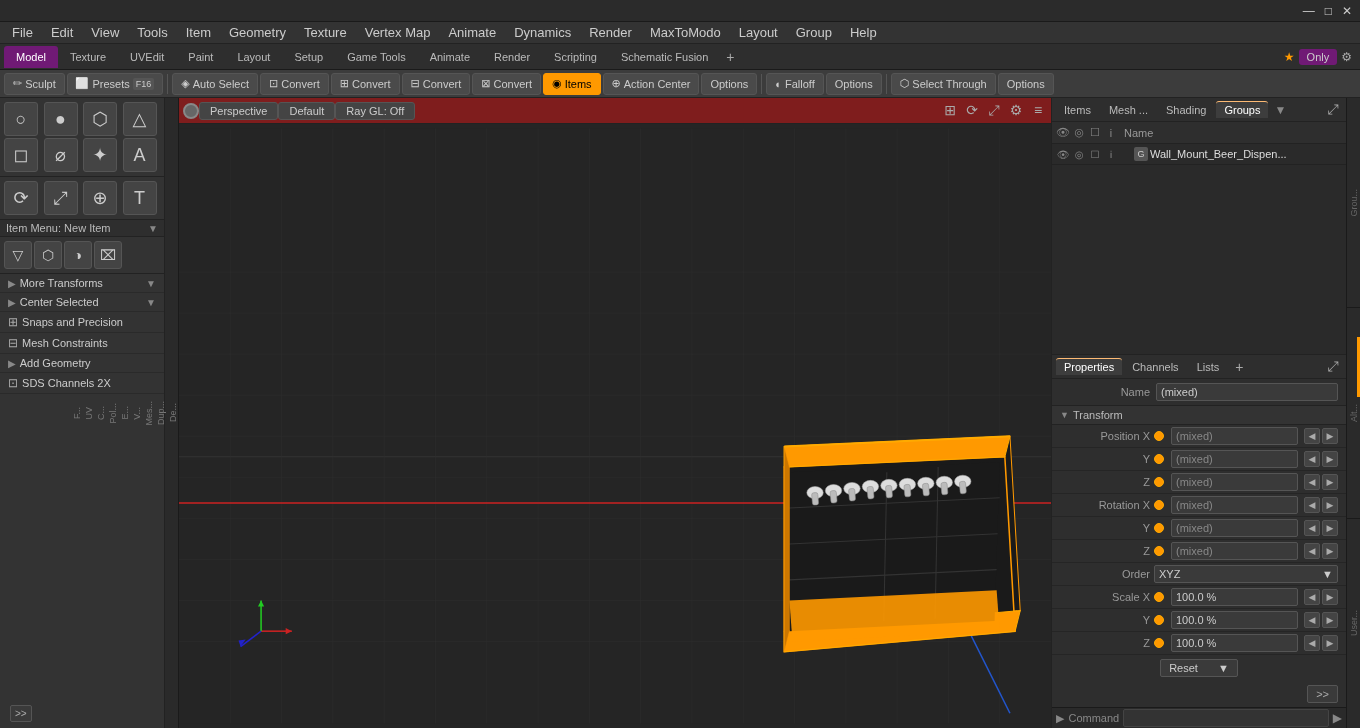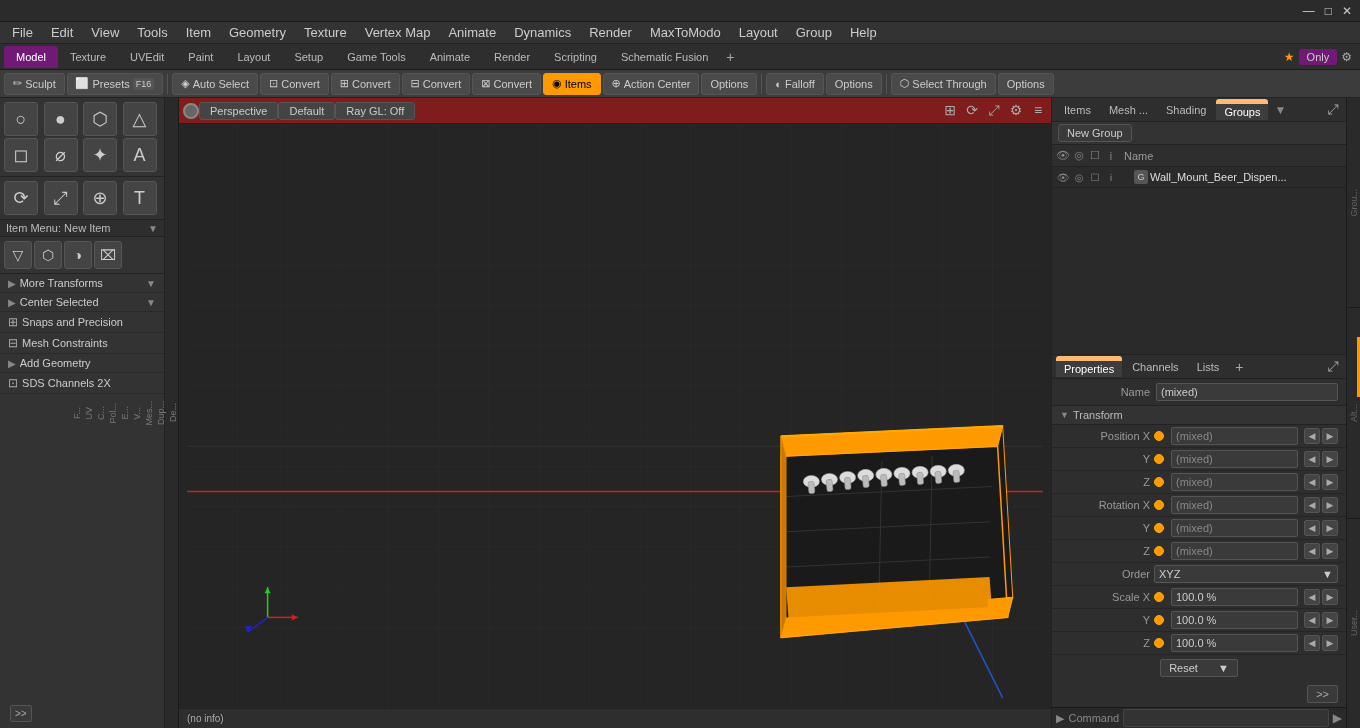--- a/index.html
+++ b/index.html
@@ -61,21 +61,21 @@
     
     
     #status-bar { background: #2e2e2e; height: 20px; display: flex; align-items: center; padding: 0 8px; border-top: 1px solid #222; font-size: 10px; color: #aaa; }
     
     
     #right-panels { width: 295px; background: #333; border-left: 1px solid #222; display: flex; flex-direction: column; }
     
     #right-top { height: 300px; border-bottom: 1px solid #222; display: flex; flex-direction: column; }
     #right-top-tabs { background: #2e2e2e; display: flex; align-items: center; padding: 0 4px; border-bottom: 1px solid #222; height: 24px; gap: 2px; }
     .right-tab { padding: 2px 8px; color: #bbb; cursor: pointer; font-size: 11px; border-radius: 3px 3px 0 0; }
-    .right-tab.active { background: #3d3d3d; color: #fff; border-top: 5px solid #fdba74; }
+    .right-tab.active { background: #3d3d3d; color: #fff; border-top: 1px solid #fdba74; }
     .right-tab-spacer { flex: 1; }
     .right-tab-btn { font-size: 14px; color: #aaa; cursor: pointer; width: 18px; text-align: center; }
     
     #groups-toolbar { background: #333; display: flex; align-items: center; padding: 2px 6px; border-bottom: 1px solid #222; gap: 4px; }
     .groups-btn { padding: 2px 8px; background: #3a3a3a; border: 1px solid #555; border-radius: 3px; color: #ccc; font-size: 11px; cursor: pointer; }
     
     #groups-columns { display: flex; background: #2e2e2e; border-bottom: 1px solid #222; }
     
     #groups-content { flex: 1; background: #2a2a2a; overflow-y: auto; }
     
@@ -422,44 +422,38 @@
           <line x1="0" y1="0" x2="0" y2="-30" stroke="#22cc22" stroke-width="1.5"></line>
           <line x1="0" y1="0" x2="-20" y2="15" stroke="#2222cc" stroke-width="1.5"></line>
           <polygon points="30,0 24,-3 24,3" fill="#cc2222"></polygon>
           <polygon points="0,-30 -3,-24 3,-24" fill="#22cc22"></polygon>
           <polygon points="-20,15 -15,8 -22,9" fill="#2222cc"></polygon>
         </g>
       </svg>
 
     </div>
 
-    <div id="status-bar">
-      <span>(no info)</span>
-    </div>
   </div>
 
   <div id="right-panels">
 
     <div id="right-top">
 
       <div id="right-top-tabs">
         <div class="right-tab">Items</div>
         <div class="right-tab">Mesh ...</div>
         <div class="right-tab">Shading</div>
         <div class="right-tab active">Groups</div>
         <div style="margin-left:4px;">
           <span style="color:#888;font-size:12px;">▼</span>
         </div>
         <div class="right-tab-spacer"></div>
         <div class="right-tab-btn">⤢</div>
       </div>
 
-      <div id="groups-toolbar">
-        <div class="groups-btn">New Group</div>
-      </div>
 
       <div id="groups-columns" style="display:flex;align-items:center;background:#2e2e2e;border-bottom:1px solid #222;height:22px;padding:0 4px;gap:2px;">
         <span style="font-size:11px;color:#888;width:14px;text-align:center;">👁</span>
         <span style="font-size:11px;color:#888;width:14px;text-align:center;">◎</span>
         <span style="font-size:11px;color:#888;width:14px;text-align:center;">☐</span>
         <span style="font-size:11px;color:#888;width:14px;text-align:center;">ℹ</span>
         <span style="font-size:11px;color:#999;flex:1;padding-left:4px;">Name</span>
       </div>
 
       <div id="groups-content">

